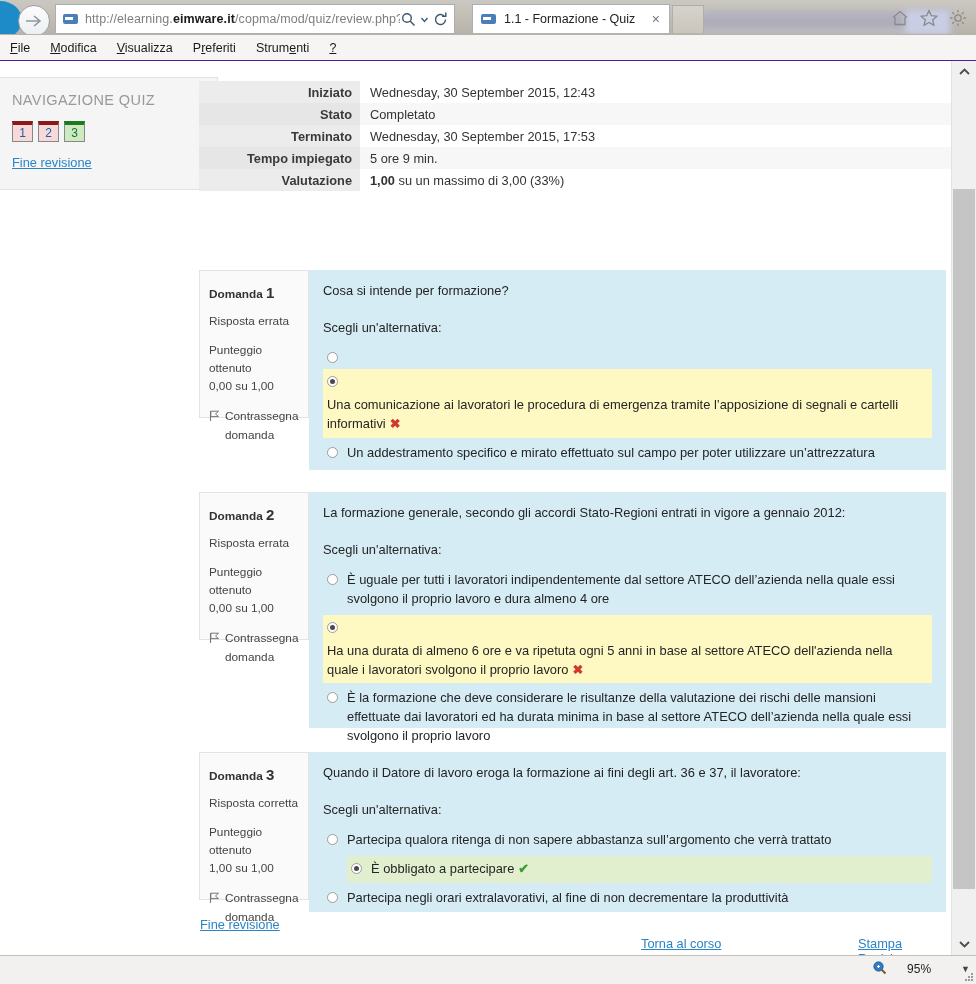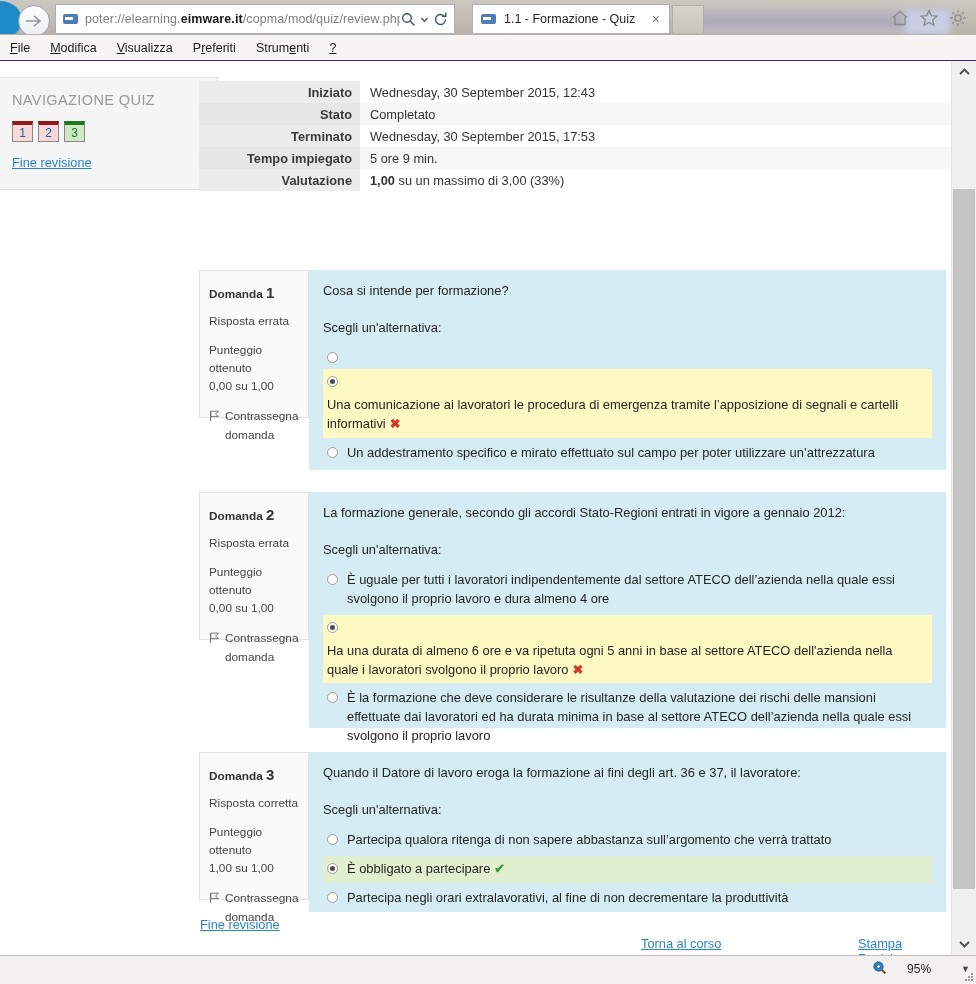--- a/index.html
+++ b/index.html
@@ -191,21 +191,21 @@
     box-sizing:border-box;
     font-size:12.9px;color:#242424;line-height:1.45;
   }
   .qtext{margin-bottom:18px;}
   .qprompt{margin-bottom:8px;}
   .ans{
     display:flex;align-items:flex-start;gap:9px;
     padding:4px 6px 4px 4px;margin-bottom:2px;
   }
   .ans.wrong{background:#fef9c3;flex-direction:column;}
-  .ans.correct{background:#e2efce;}
+  .ans.correct{background:#e2efce;margin-left:24px;}
   .radio{
     flex:none;width:11px;height:11px;border-radius:50%;
     border:1px solid #9c9c9c;background:#fff;margin-top:3px;
     box-sizing:border-box;position:relative;
   }
   .radio.sel:after{
     content:"";position:absolute;left:2px;top:2px;width:5px;height:5px;
     border-radius:50%;background:#4a4a4a;
   }
   .ans-text{flex:1;}
@@ -255,21 +255,21 @@
     </div>
 
     <div class="fwd-circle">
       <svg width="20" height="18" viewBox="0 0 20 18">
         <path d="M2 9 H15 M10 4 L16 9 L10 14" stroke="#8d98a3" stroke-width="1.6" fill="none"></path>
       </svg>
     </div>
 
     <div class="addrbar">
       <div class="addr-favicon"></div>
-      <div class="addr-text"><span>poter://elearning.</span><b>eimware.it</b><span>/copma/mod/quiz/review.php?attem</span></div>
+      <div class="addr-text"><span>http://elearning.</span><b>eimware.it</b><span>/copma/mod/quiz/review.php?attem</span></div>
       <div class="addr-icons">
         <span class="ic">
           <svg width="17" height="17" viewBox="0 0 17 17">
             <circle cx="7" cy="7" r="4.3" stroke="#3a586e" stroke-width="1.4" fill="none"></circle>
             <path d="M10.3 10.3 L14.5 14.5" stroke="#3a586e" stroke-width="1.5"></path>
           </svg>
         </span>
         <span class="ic" style="width:9px">
           <svg width="9" height="17" viewBox="0 0 9 17">
             <path d="M1.5 7 L4.5 10.5 L7.5 7" stroke="#3a586e" stroke-width="1.3" fill="none"></path>

